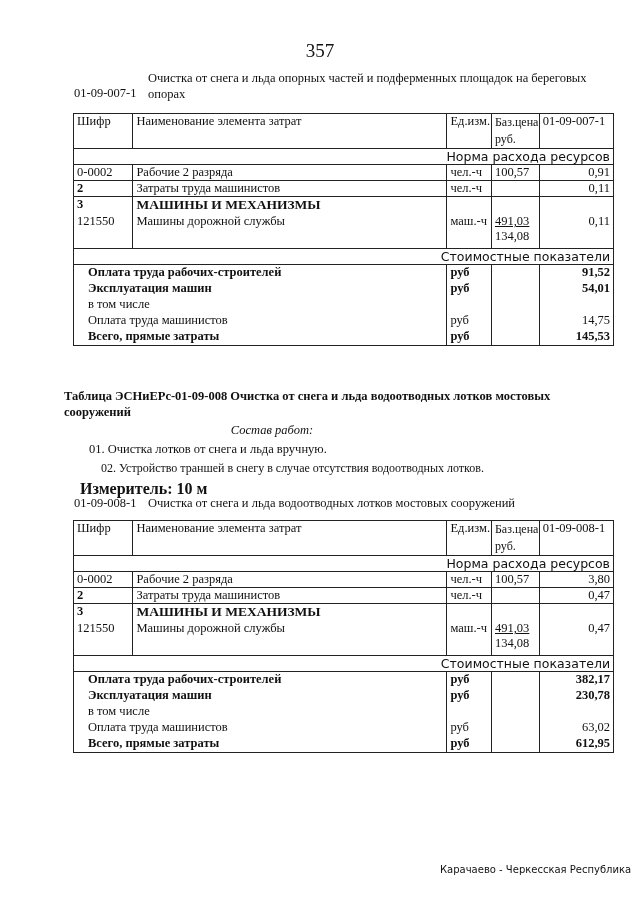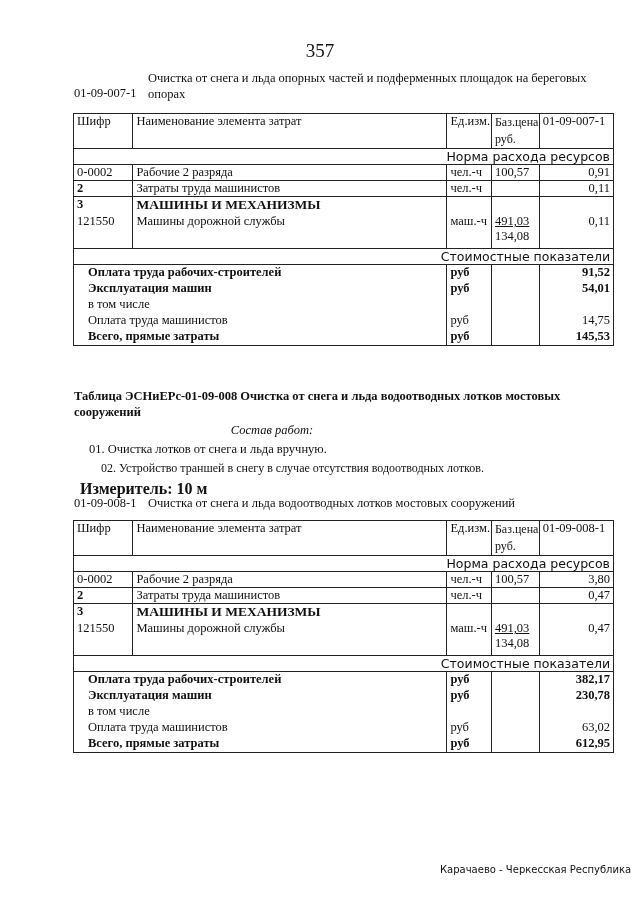--- a/index.html
+++ b/index.html
@@ -17,21 +17,21 @@
   .bt { border-top:1px solid #222; } .bb { border-bottom:1px solid #222; }
   .ctr { text-align:left; } .rt { text-align:right; }
   .bold { font-weight:bold; }
   .sub { font-family:"DejaVu Sans", sans-serif; font-size:8.5px; text-align:right; line-height:12px; height:12px; }
   .hdrrow td { height:33px; vertical-align:middle; }
   .hdrrow .c4txt { line-height:17px; font-size:12px; }
   .und { text-decoration:underline; }
   .cost td { height:16px; line-height:16px; }
   .small { font-size:11.5px; }
 
-  .t2-title { left:74px; top:388px; width:540px; font-weight:bold; font-size:12.5px; line-height:16px; }
+  .t2-title { left:64px; top:388px; width:540px; font-weight:bold; font-size:12.5px; line-height:16px; }
   .sostav { left:0; width:544px; top:423px; text-align:center; font-style:italic; font-size:12.5px; }
   .work1 { left:89px; top:442px; font-size:12.5px; }
   .work2 { left:101px; top:461px; font-size:12px; }
   .meas { left:80px; top:480px; font-weight:bold; font-size:16px; }
   .code2 { left:74px; top:496px; font-size:12.5px; }
   .code2-title { left:148px; top:496px; font-size:12.5px; }
   .footer { left:440px; top:864px; font-family:"DejaVu Sans", sans-serif; font-size:10px; }
 </style>
 </head>
 <body>

